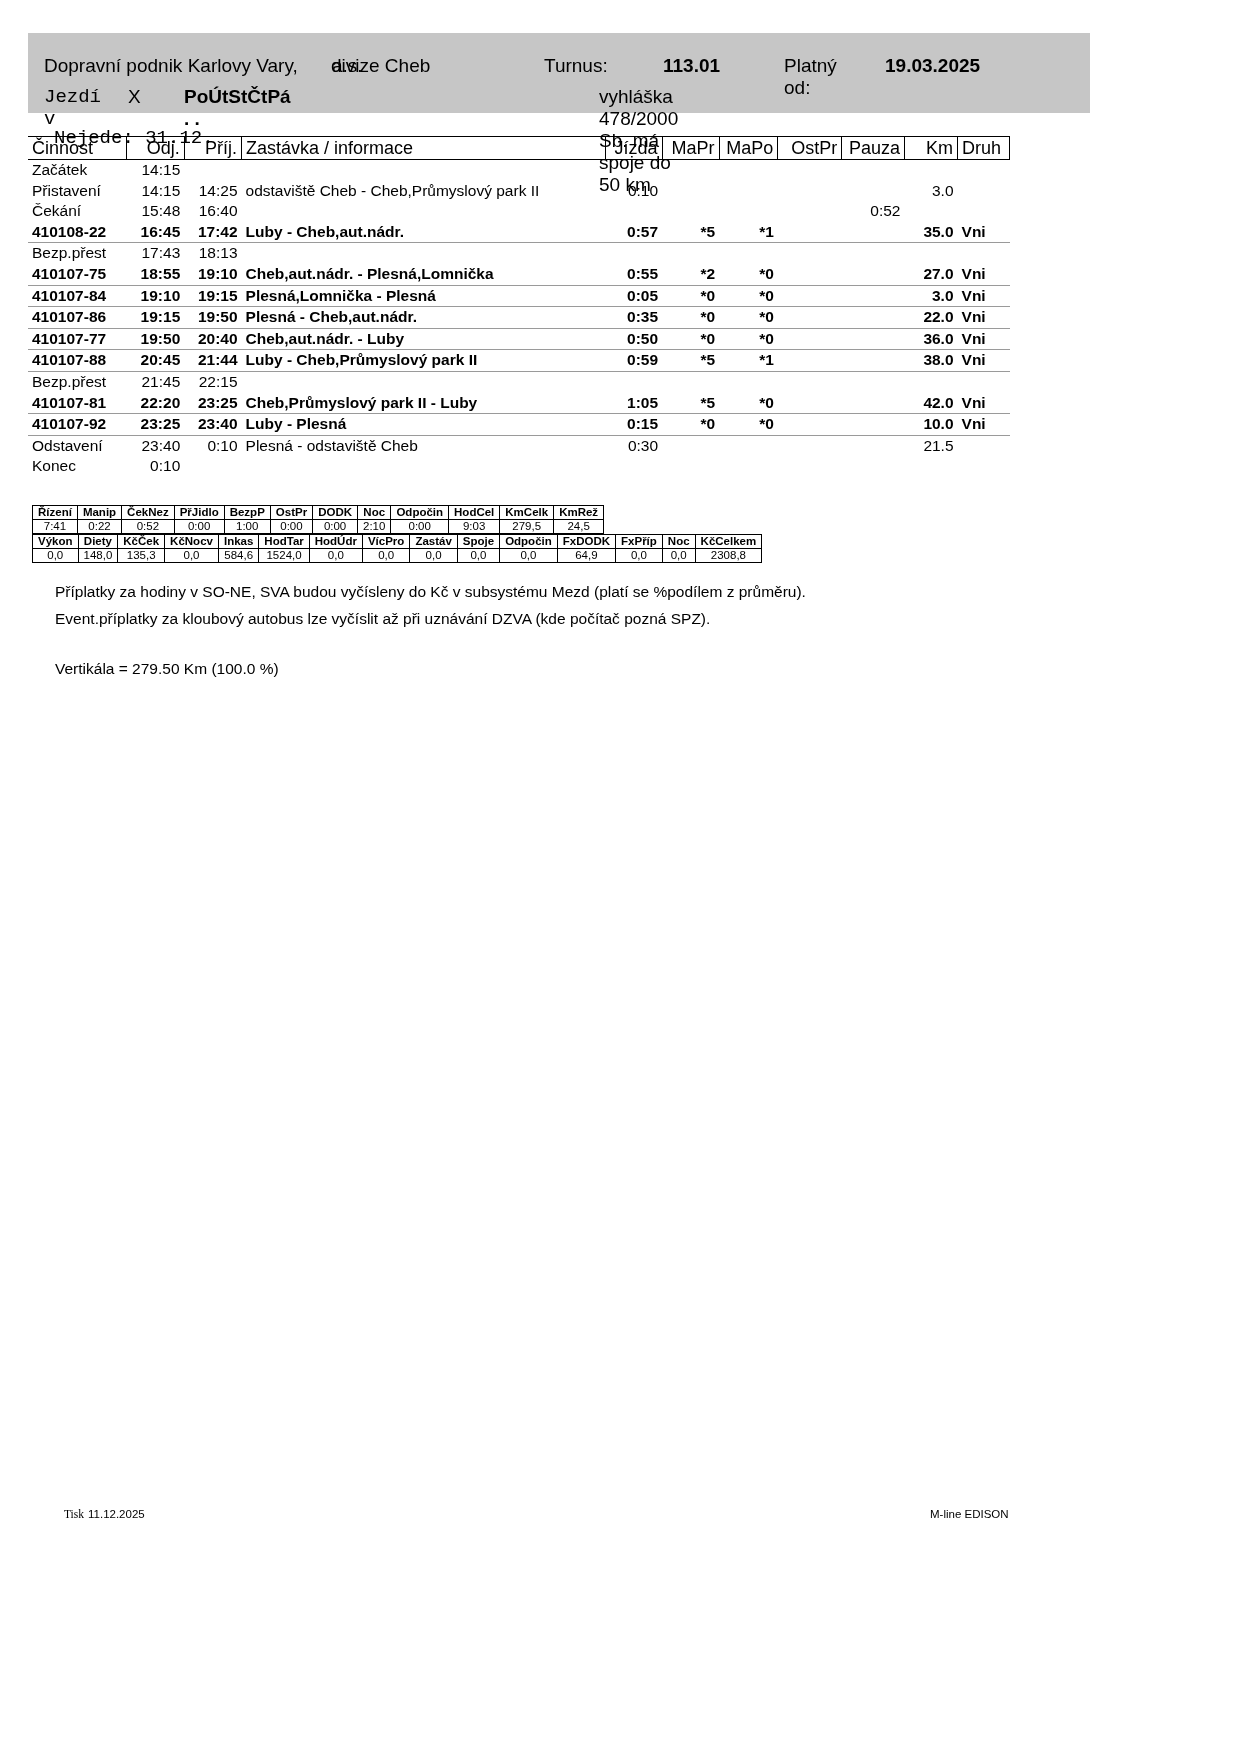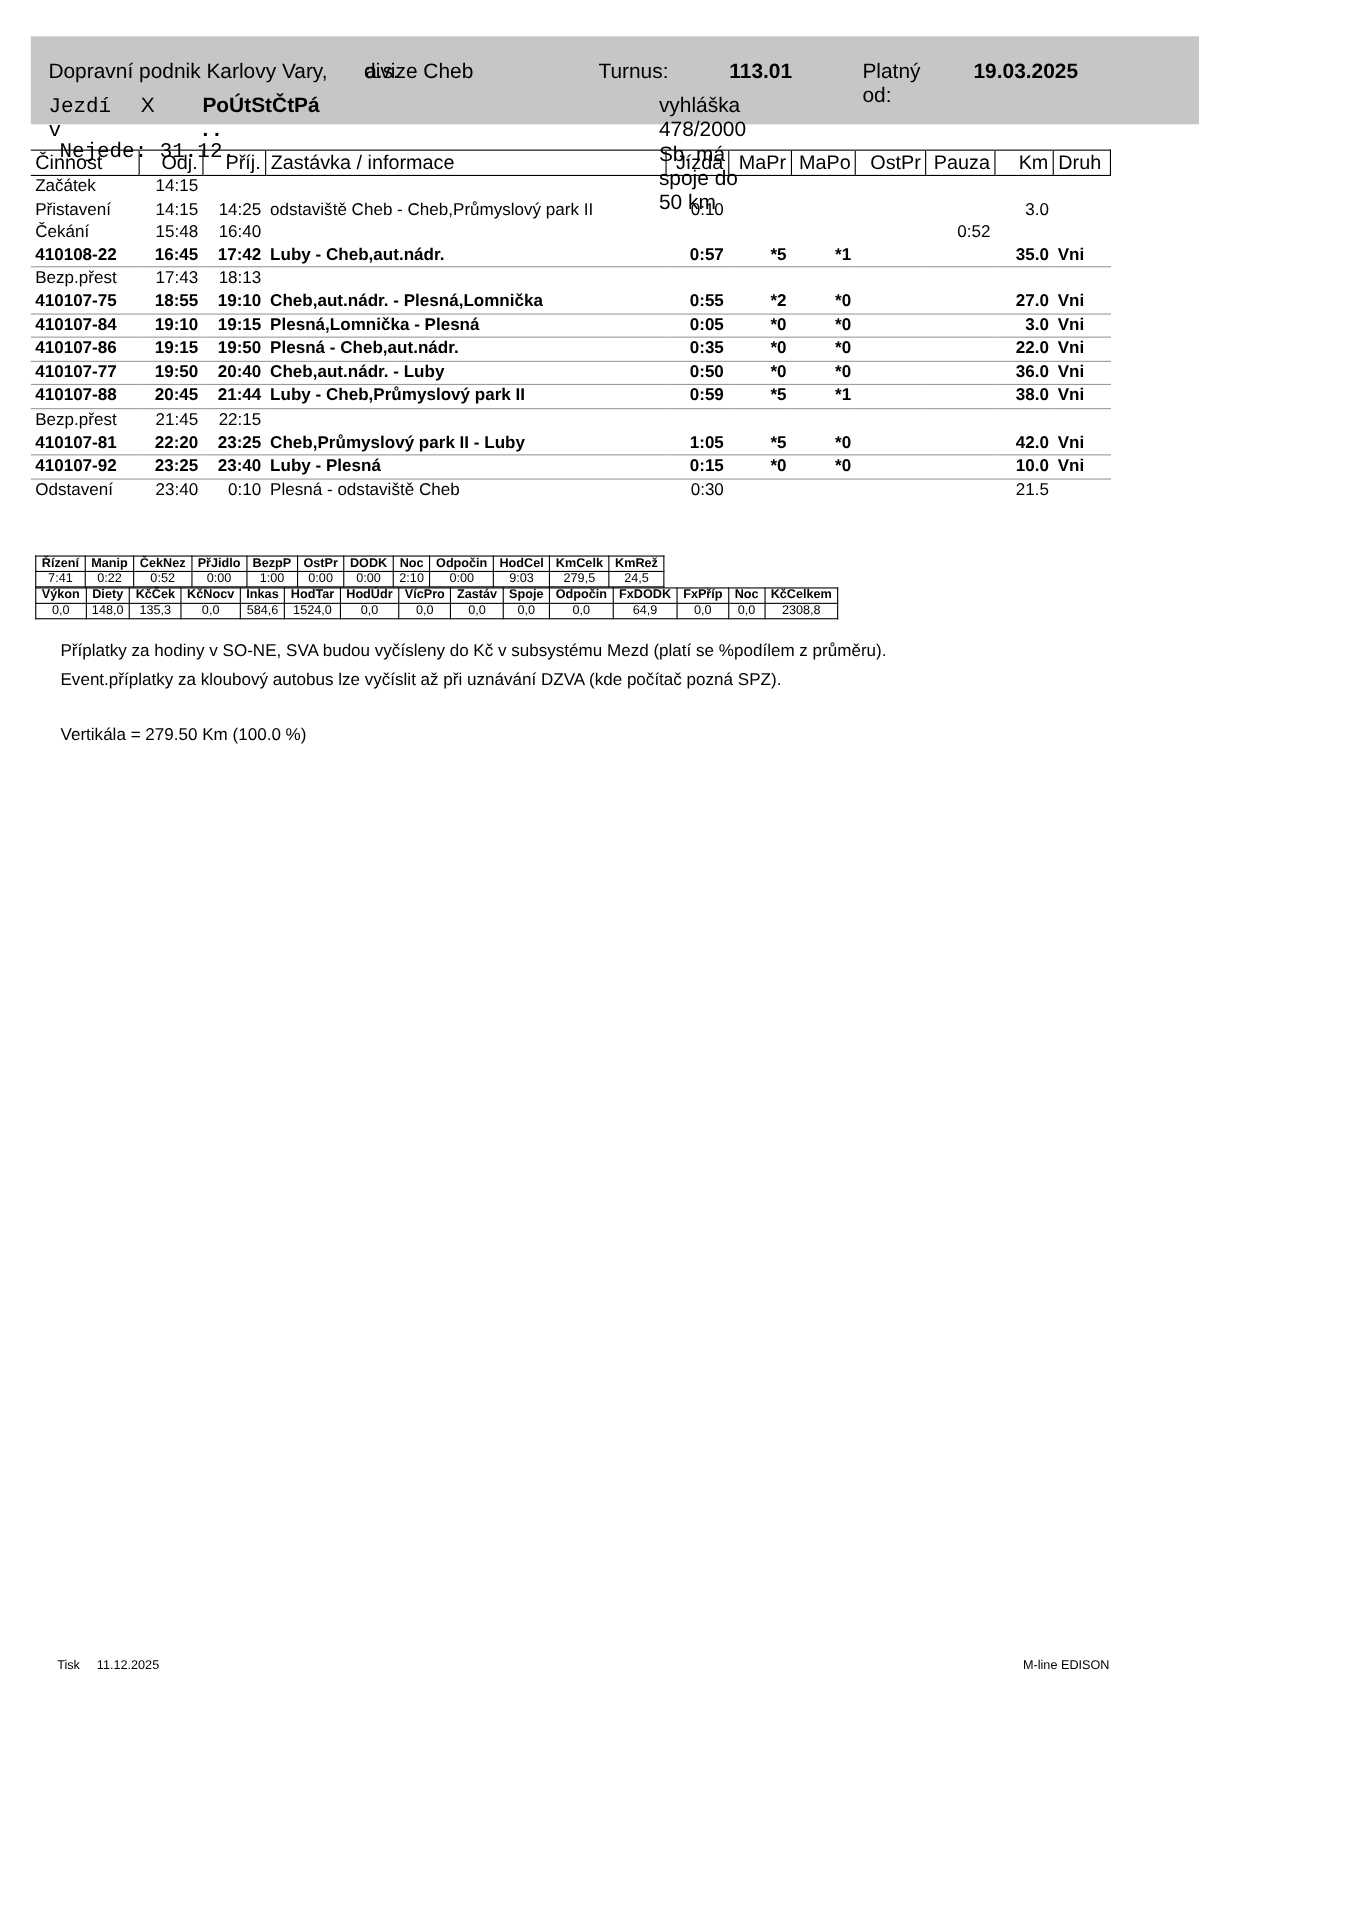--- a/index.html
+++ b/index.html
@@ -100,21 +100,21 @@
   #summary-1 { left:32px; top:505px; }
   #summary-2 { left:32px; top:534px; }
 
   
   .note { position:absolute; font-size:15.5px; }
   #note-1 { left:55px; top:583px; }
   #note-2 { left:55px; top:610px; }
   #vertikala { left:55px; top:660px; }
 
   
-  .footer-left  { position:absolute; left:52px; top:1508px; font-size:11.5px; }
+  .footer-left  { position:absolute; left:64px; top:1508px; font-size:11.5px;font-family:Liberation Serif, serif; }
   .footer-date  { position:absolute; left:88px; top:1508px; font-size:11.5px; }
   .footer-right { position:absolute; left:930px; top:1508px; font-size:11.5px; }
 </style>
 </head>
 <body>
 
 <div class="page">
 
   <div class="header-band">
     <div class="hdr-line1">
@@ -326,20 +326,33 @@
           <td class="c-cinnost">Odstavení</td>
           <td class="c-odj">23:40</td>
           <td class="c-prij">0:10</td>
           <td class="c-zast">Plesná - odstaviště Cheb</td>
           <td class="c-jizda">0:30</td>
           <td class="c-mapr"></td>
           <td class="c-mapo"></td>
           <td class="c-ostpr"></td>
           <td class="c-pauza"></td>
           <td class="c-km">21.5</td>
+          <td class="c-druh"></td>
+        </tr>
+        <tr class="lastrow">
+          <td class="c-cinnost">Konec</td>
+          <td class="c-odj">0:10</td>
+          <td class="c-prij"></td>
+          <td class="c-zast"></td>
+          <td class="c-jizda"></td>
+          <td class="c-mapr"></td>
+          <td class="c-mapo"></td>
+          <td class="c-ostpr"></td>
+          <td class="c-pauza"></td>
+          <td class="c-km"></td>
           <td class="c-druh"></td>
         </tr>
       </tbody>
   </table>
 
   <table class="sum" id="summary-1">
     <thead>
         <tr id="sum1-head">
           <th>Řízení</th>
           <th>Manip</th>

